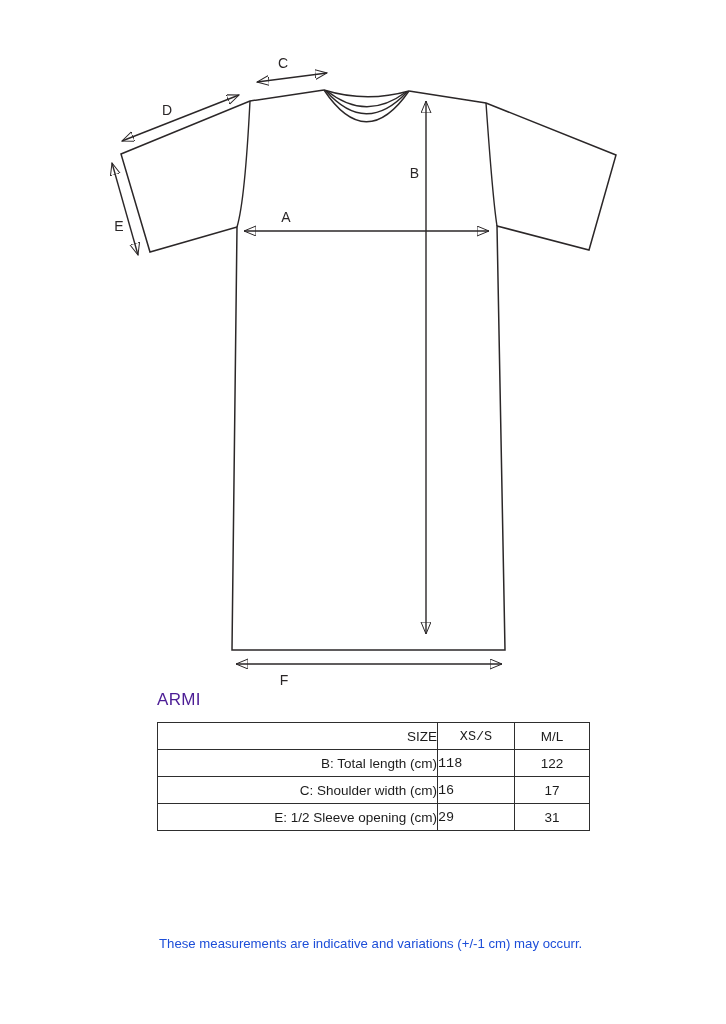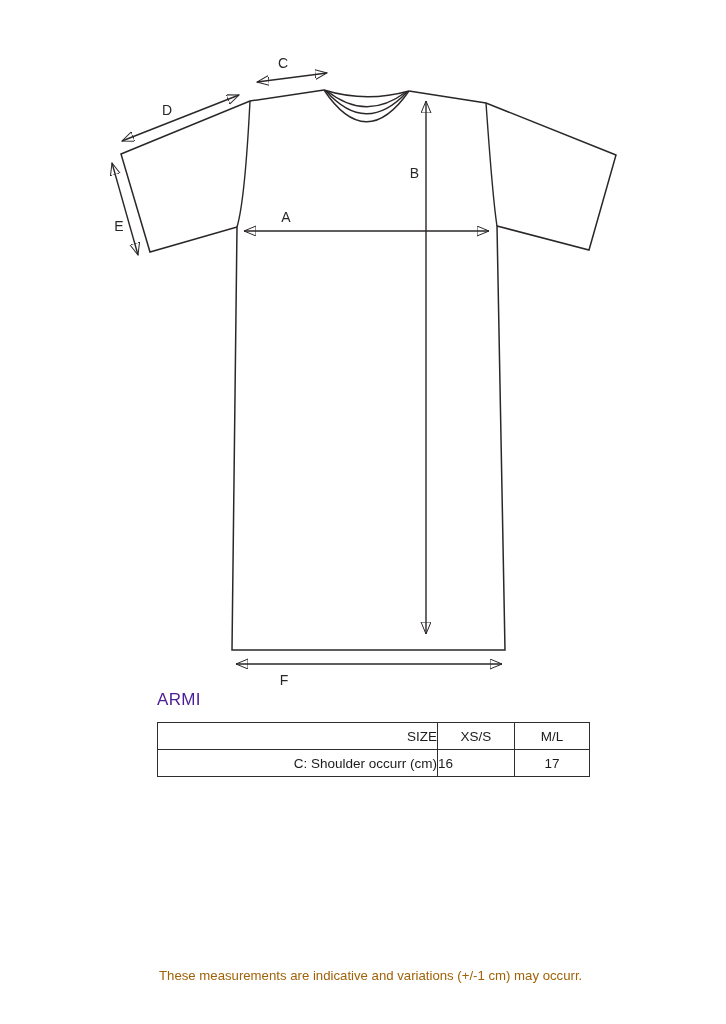--- a/index.html
+++ b/index.html
@@ -32,25 +32,25 @@
   }
   table.size-table th, table.size-table td{
     border:1.5px solid #2e2e2e;
     font-weight:normal;
     font-size:13.5px;
     height:26px;
     padding:0;
     color:#1c1c1c;
   }
   table.size-table .c-label{width:265px;text-align:right;padding-left:14px;}
-  table.size-table .c-val1{width:76px;}
+  table.size-table .c-val1{width:76px;font-family:Liberation Mono, monospace;}
   table.size-table .c-val2{width:74px;text-align:center;}
   .footnote{
-    position:absolute;left:159px;top:968px;
-    font-size:13.2px;color:#a16207;
+    position:absolute;left:159px;top:936px;
+    font-size:13.2px;color:#1d4ed8;
   }
 </style>
 </head>
 <body>
 
 <div class="page">
 
   <svg class="diagram-svg" width="726" height="690" viewBox="0 0 726 690" aria-hidden="true">
     <defs>
       <marker id="ah" markerUnits="userSpaceOnUse" markerWidth="13" markerHeight="11" refX="12" refY="5" orient="auto-start-reverse">
@@ -89,22 +89,32 @@
   <table class="size-table">
     <thead>
       <tr>
         <th class="c-label">SIZE</th>
         <th class="c-val1">XS/S</th>
         <th class="c-val2">M/L</th>
       </tr>
     </thead>
     <tbody>
       <tr>
-        <td class="c-label">C: Shoulder occurr (cm)</td>
+        <td class="c-label">B: Total length (cm)</td>
+        <td class="c-val1">118</td>
+        <td class="c-val2">122</td>
+      </tr>
+      <tr>
+        <td class="c-label">C: Shoulder width (cm)</td>
         <td class="c-val1">16</td>
         <td class="c-val2">17</td>
+      </tr>
+      <tr>
+        <td class="c-label">E: 1/2 Sleeve opening (cm)</td>
+        <td class="c-val1">29</td>
+        <td class="c-val2">31</td>
       </tr>
     </tbody>
   </table>
 
   <div class="footnote">These measurements are indicative and variations (+/-1 cm) may occurr.</div>
 
 </div>
 
 </body></html>

